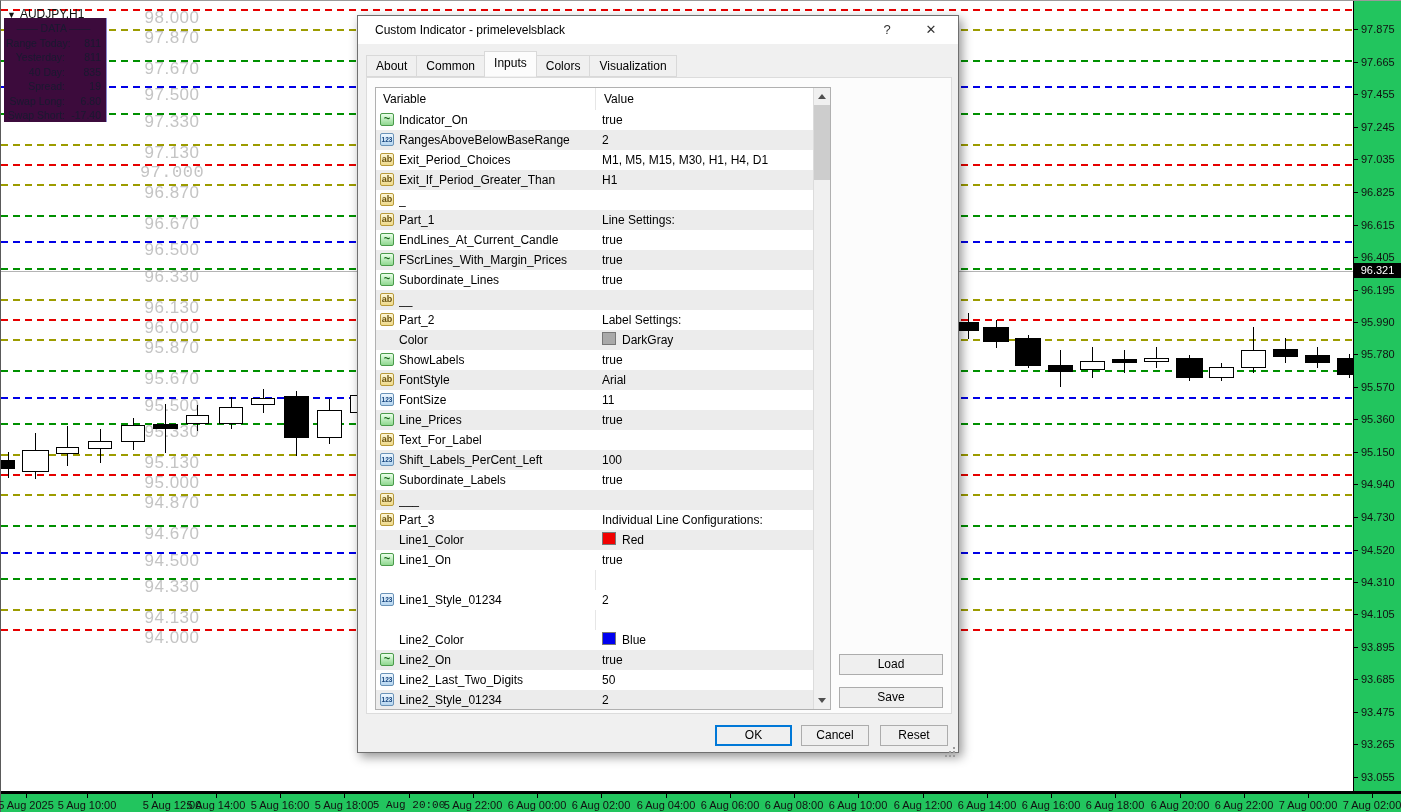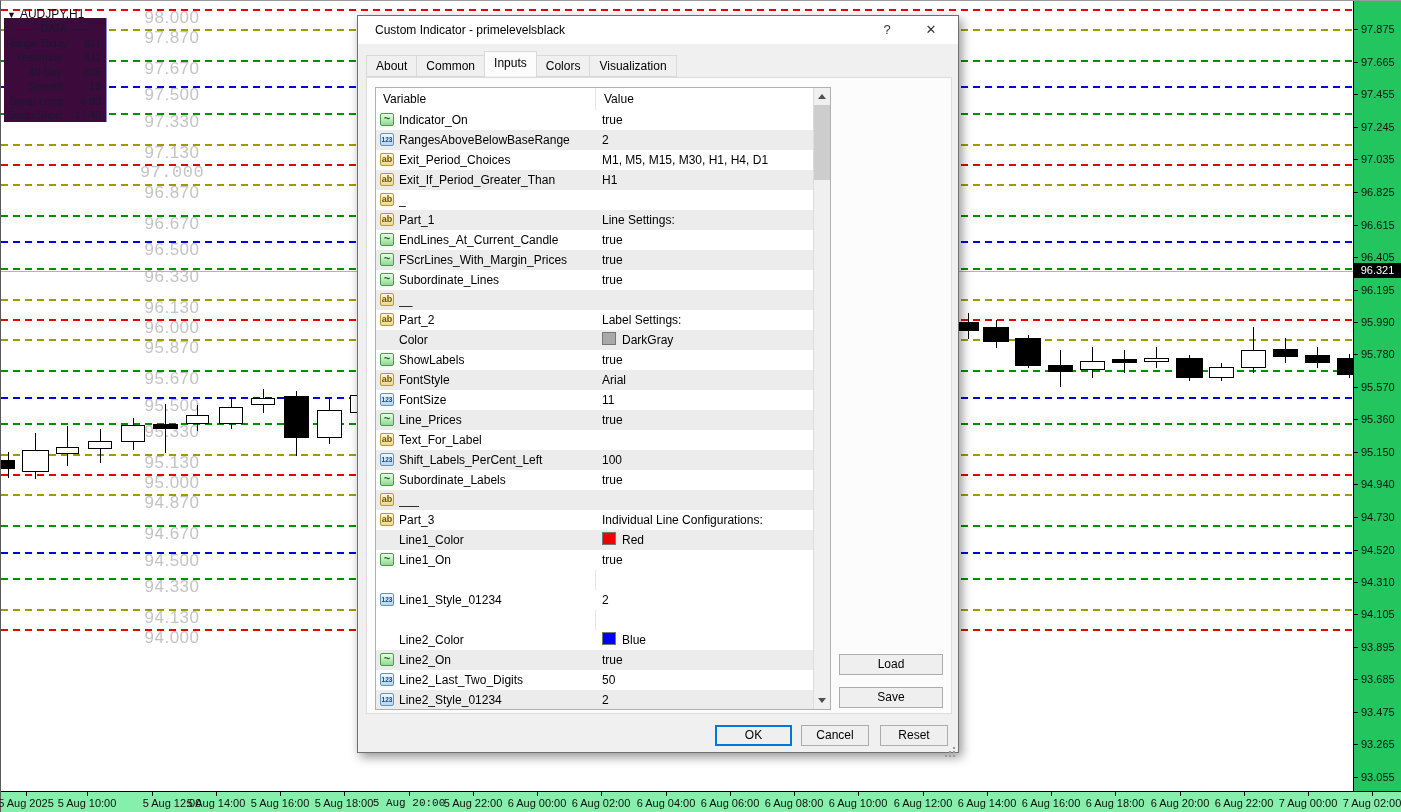--- a/index.html
+++ b/index.html
@@ -30,22 +30,22 @@
 
   
   #axis-right{position:absolute;left:1352px;top:0;width:49px;height:790px;background:#22c55e;
               border-left:1px solid #000;box-sizing:border-box;z-index:8;}
   .rlab{position:absolute;left:7px;font-size:11px;color:#111;white-space:nowrap;}
   .rtick{position:absolute;left:0px;width:4px;height:1px;background:#000;}
   #pricetag{position:absolute;left:1352px;width:49px;height:15px;background:#000;color:#fff;
             z-index:9;font-size:11px;line-height:15px;text-align:center;}
 
   
-  #axis-bottom{position:absolute;left:0;top:790px;width:1401px;height:22px;background:#86efac;
-               border-top:1px solid #000000;box-sizing:border-box;z-index:8;}
+  #axis-bottom{position:absolute;left:0;top:790px;width:1401px;height:22px;background:#22c55e;
+               border-top:3px solid #000000;box-sizing:border-box;z-index:8;}
   .blab{position:absolute;top:5px;font-size:11px;color:#111;white-space:nowrap;transform:translateX(-50%);}
   .btick{position:absolute;top:0;width:1px;height:4px;background:#000;}
 
   
   #dialog{position:absolute;left:356px;top:14px;width:602px;height:738px;background:#f0f0f0;
           border:1px solid #707070;box-sizing:border-box;z-index:50;
           box-shadow:3px 4px 10px rgba(0,0,0,0.42);font-size:12px;color:#000;}
   #titlebar{position:absolute;left:0;top:0;width:100%;height:28px;background:#fff;}
   #titlebar .title{position:absolute;left:17px;top:0;line-height:28px;font-size:12px;}
   #titlebar .help{position:absolute;right:56px;top:0;width:30px;text-align:center;line-height:28px;font-size:13px;color:#333;cursor:default;}

